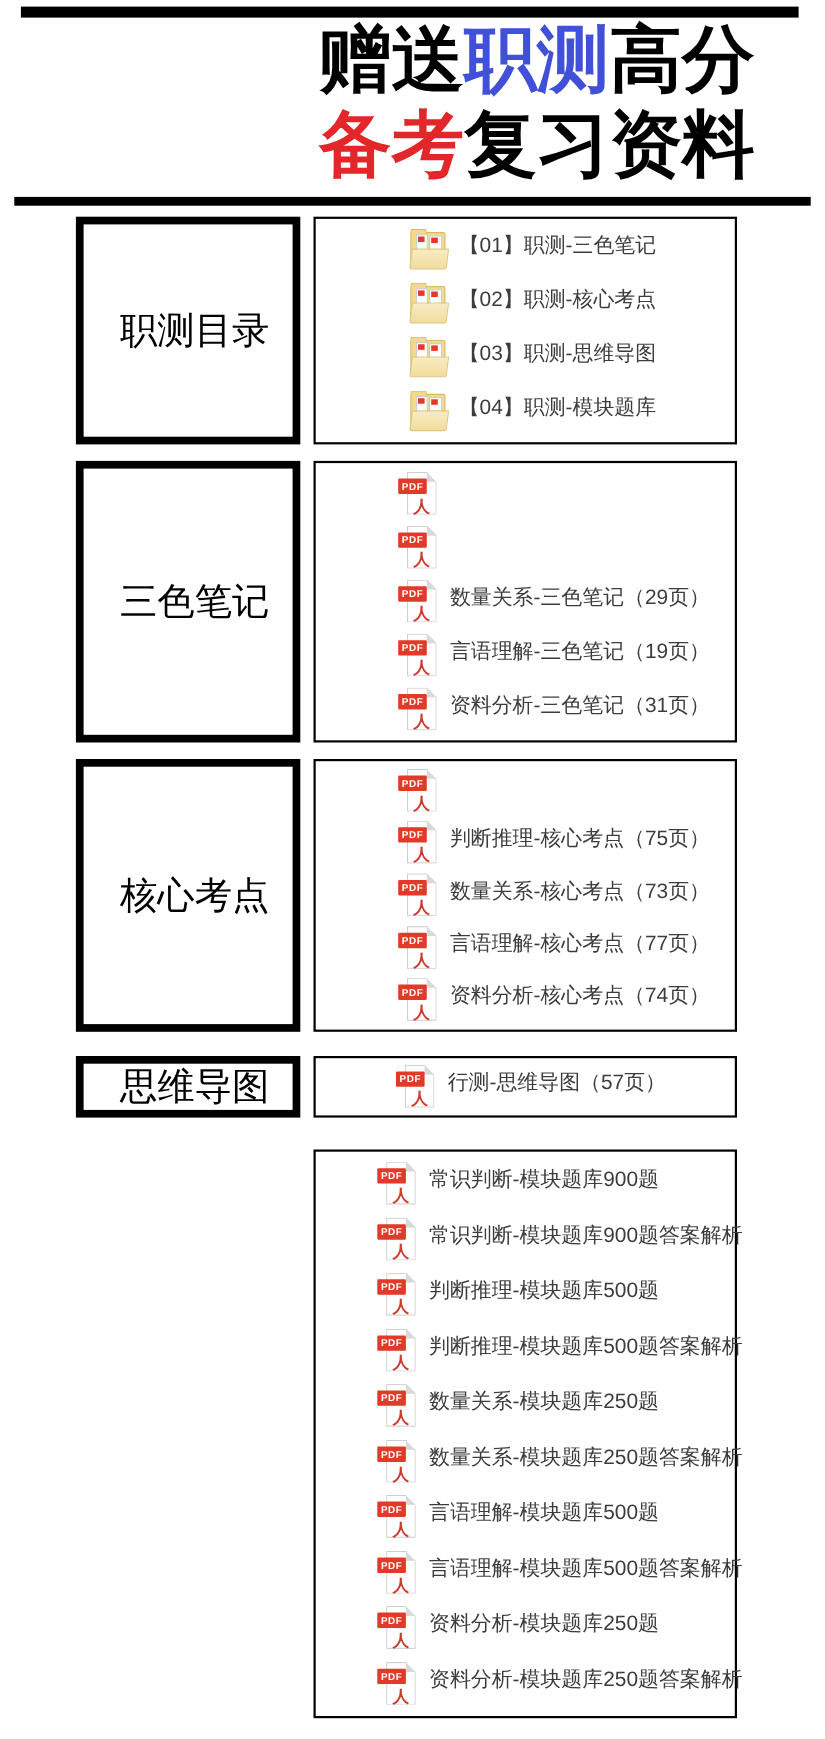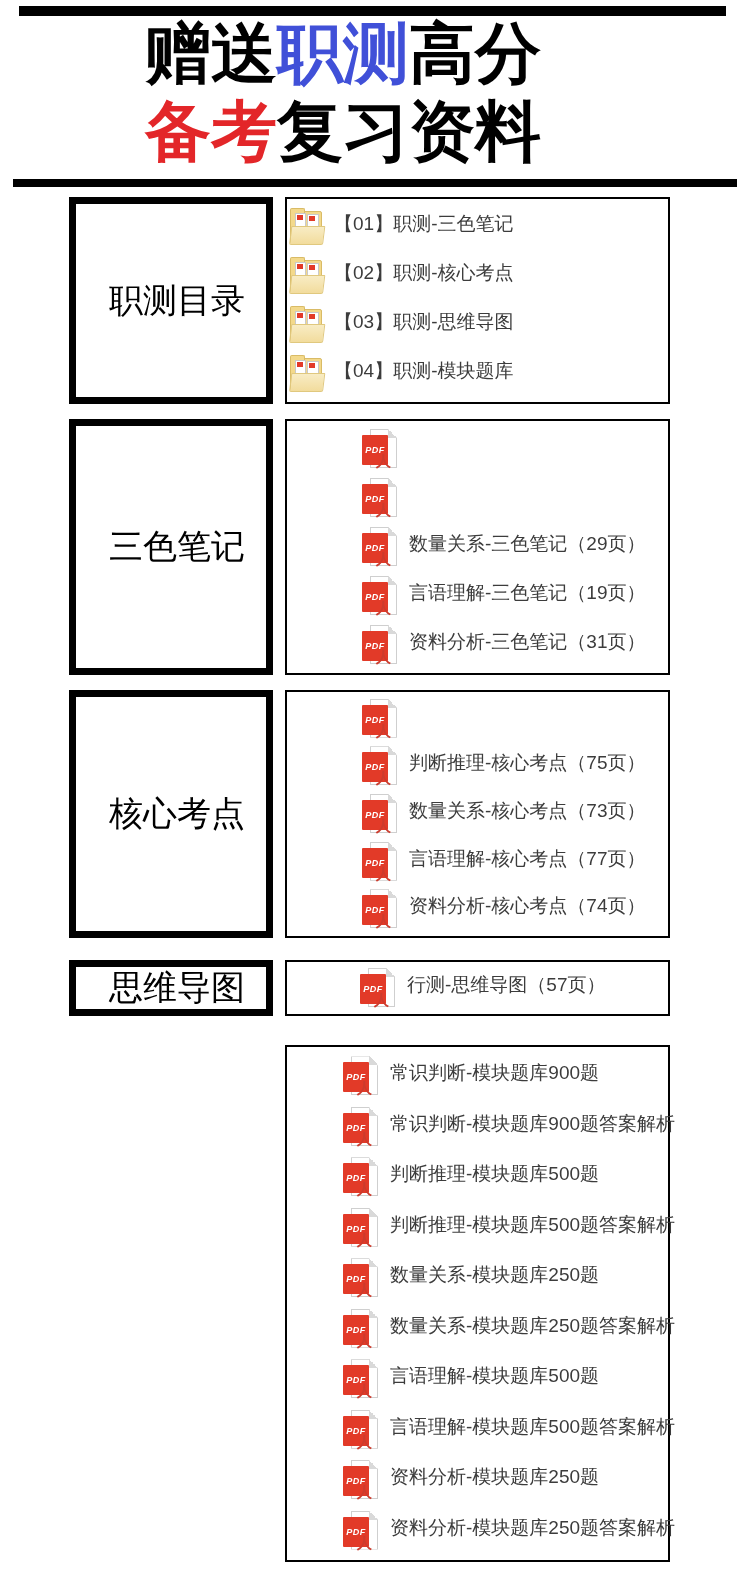--- a/index.html
+++ b/index.html
@@ -7,21 +7,21 @@
     position:relative; width:750px; height:1581px; background:#fff;
     overflow:hidden; font-family:"Liberation Sans","DejaVu Sans",sans-serif;
   }
 
   
   .top-bar {
     position:absolute; left:19px; top:6px; width:707px; height:10px;
     background:var(--bar_black,#000);
   }
   .title {
-    position:absolute; left:0; top:14px; width:686px; text-align:center;
+    position:absolute; left:0; top:14px; width:686px; text-align:right;
     font-weight:900; font-size:66px; line-height:78px; letter-spacing:0px;
     color:#000; white-space:nowrap;
   }
   .t-blue { color:var(--title_blue,#4050d8); }
   .t-red  { color:var(--title_red,#e32629); }
   .t-black{ color:#000; }
   .divider {
     position:absolute; left:13px; top:179px; width:724px; height:8px;
     background:var(--bar_black,#000);
   }
@@ -42,21 +42,21 @@
   .label {
     font-family:"Liberation Serif","DejaVu Serif",serif;
     font-size:34px; color:#000; letter-spacing:0px; white-space:nowrap;margin-left:12px;
   }
 
   .panel {
     position:absolute; left:285px; top:0; width:385px; height:100%;
     border:2px solid var(--panel_border,#000); box-sizing:border-box;
     display:flex; flex-direction:column; justify-content:space-evenly;
   }
-  .sec-1 .panel { }
+  .sec-1 .panel { padding-left:83px; }
   .sec-2 .panel { padding-left:75px; }
   .sec-3 .panel { padding-left:75px; }
   .sec-4 .panel { padding-left:73px; }
   .sec-5 .panel { padding-left:56px; }
 
   .row { display:flex; align-items:flex-start; height:42px; }
   .row-text {
     margin:7px 0 0 9px; font-size:19px; color:var(--item_text,#3c3c3c);
     white-space:nowrap; line-height:22px;
   }
@@ -66,26 +66,25 @@
   .icon-pdf .pg {
     position:absolute; left:8px; top:1px; width:27px; height:39px;
     background:#fff; border:1px solid #cfcfcf; box-sizing:border-box;
     clip-path:polygon(0 0, calc(100% - 9px) 0, 100% 9px, 100% 100%, 0 100%);
   }
   .icon-pdf .fold {
     position:absolute; right:3px; top:1px; width:9px; height:9px;
     background:linear-gradient(225deg, transparent 0 50%, #d9d9d9 50% 100%);
   }
   .icon-pdf .badge {
-    position:absolute; left:0; top:7px; width:26px; height:30px;
+    position:absolute; left:0; top:7px; width:26px; height:14px;
     background:var(--pdf_red,#e23a28); color:#fff;
     font-size:9px; font-weight:bold; letter-spacing:0.5px;
     display:flex; align-items:center; justify-content:center;
     border-radius:1px;
-    font-style:italic;
   }
   .icon-pdf .adobe {
     position:absolute; left:8px; bottom:1px; width:27px; text-align:center;
     color:var(--adobe_red,#cc3b2d); font-size:15px; font-weight:bold;
     line-height:16px; font-family:"Liberation Serif","DejaVu Serif",serif;
   }
 
   
   .icon-folder { position:relative; width:38px; height:42px; flex:0 0 38px; }
   .icon-folder .f-back {

